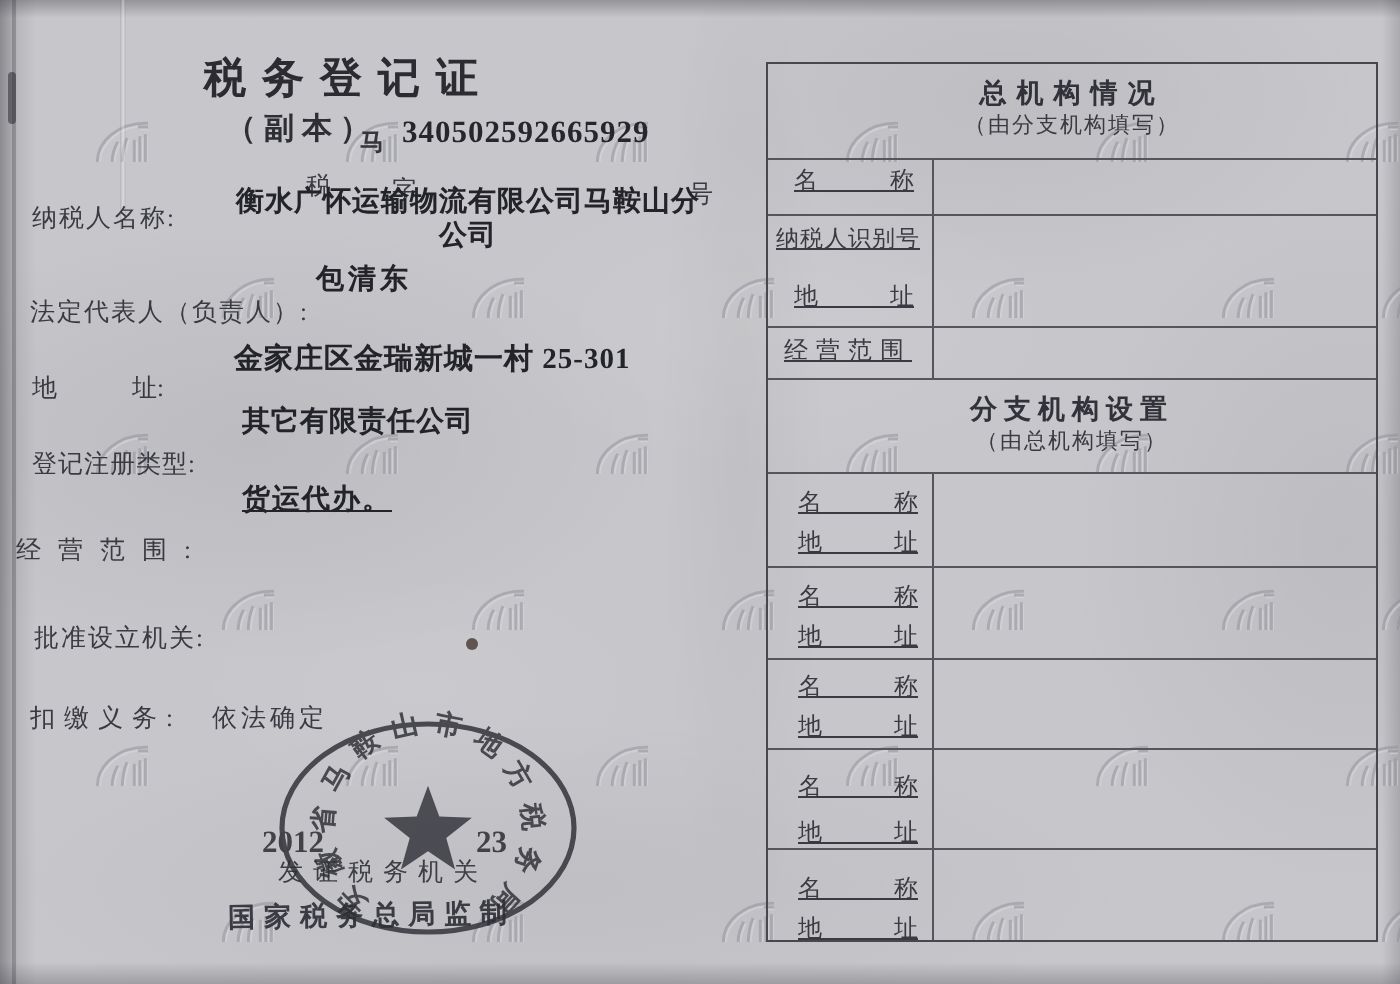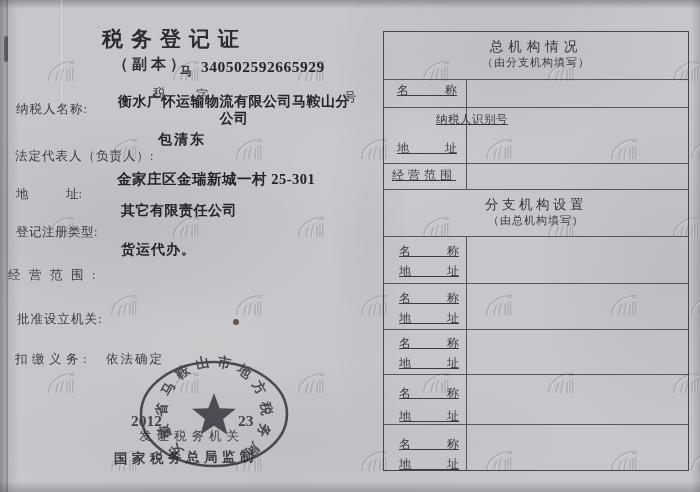--- a/index.html
+++ b/index.html
@@ -25,21 +25,21 @@
   .lbl{font-size:12.5px; color:#3a3a42; white-space:nowrap;}
   .val{font-size:14px; font-weight:700; color:#23232a; letter-spacing:0.5px; white-space:nowrap;text-align:center;}
   .wm{position:absolute; width:58px; height:48px; pointer-events:none;}
   
   #table{
     position:absolute; left:383px; top:31px; width:304px; height:438px;
     border:1.6px solid #47474e;
   }
   .hline{position:absolute; left:0; width:100%; height:1.2px; background:#55555c;}
   .vline{position:absolute; width:1.2px; background:#55555c;}
-  .tbl-title{position:absolute; width:100%; text-align:center; font-size:13.5px; font-weight:400; color:#32323a; letter-spacing:5px; white-space:nowrap;}
+  .tbl-title{position:absolute; width:100%; text-align:center; font-size:13.5px; font-weight:700; color:#32323a; letter-spacing:5px; white-space:nowrap;}
   .tbl-sub{position:absolute; width:100%; text-align:center; font-size:11px; color:#3a3a42; letter-spacing:1px; white-space:nowrap;}
   .row-lbl{position:absolute; font-size:12px; color:#3a3a42; white-space:nowrap;text-decoration:underline;}
   .stamp-svg{position:absolute; left:130px; top:355px; z-index:6;}
   .crease{position:absolute; pointer-events:none;}
 </style>
 </head>
 <body>
 
 <div id="page">
 
@@ -191,21 +191,21 @@
 
   <div class="abs val" style="left:158px; top:131px; letter-spacing:2px;">包清东</div>
   <div class="abs lbl" style="left:15px; top:148px; letter-spacing:1px;">法定代表人（负责人）:</div>
 
   <div class="abs val" style="left:117px; top:170px; font-size:14.5px;">金家庄区金瑞新城一村 25-301</div>
   <div class="abs lbl" style="left:16px; top:186px;">地　　　址:</div>
 
   <div class="abs val" style="left:121px; top:202px;">其它有限责任公司</div>
   <div class="abs lbl" style="left:16px; top:224px; letter-spacing:0.5px;">登记注册类型:</div>
 
-  <div class="abs val" style="left:121px; top:241px; letter-spacing:1px;">货运代办。</div>
+  <div class="abs val" style="left:121px; top:241px; letter-spacing:1px;text-decoration:underline;">货运代办。</div>
   <div class="abs lbl" style="left:8px; top:267px; letter-spacing:8.5px;">经营范围:</div>
 
   <div class="abs lbl" style="left:17px; top:311px; letter-spacing:1px;">批准设立机关:</div>
 
   <div class="abs lbl" style="left:15px; top:351px; letter-spacing:4.5px;">扣缴义务:</div>
   <div class="abs lbl" style="left:106px; top:351px; letter-spacing:2px;">依法确定</div>
 
   <div class="abs lbl" style="left:139px; top:394px; letter-spacing:5px; color:#3e3e46;margin-top:34px;">发证税务机关</div>
 
   <div class="abs" style="left:114px; top:449px; font-size:13.5px; font-weight:600; letter-spacing:4.5px; color:#3b3b43; transform:rotate(-1deg); white-space:nowrap;">国家税务总局监制</div>
@@ -234,21 +234,21 @@
     <div class="hline" style="top:297px;"></div>
     <div class="hline" style="top:342px;"></div>
     <div class="hline" style="top:392px;"></div>
 
     <div class="vline" style="left:82px; top:47px;  height:110px;"></div>
     <div class="vline" style="left:82px; top:204px; height:234px;"></div>
 
     <div class="tbl-title" style="top:6px;">总机构情况</div>
     <div class="tbl-sub" style="top:23px;">（由分支机构填写）</div>
     <div class="row-lbl" style="left:13px; top:50px;">名　　　称</div>
-    <div class="row-lbl" style="left:4px;  top:80px; font-size:11.5px; letter-spacing:0.5px;margin-left:48px;">纳税人识别号</div>
+    <div class="row-lbl" style="left:4px;  top:80px; font-size:11.5px; letter-spacing:0.5px;">纳税人识别号</div>
     <div class="row-lbl" style="left:13px; top:108px;">地　　　址</div>
     <div class="row-lbl" style="left:8px;  top:135px; letter-spacing:4px;">经营范围</div>
 
     <div class="tbl-title" style="top:164px; letter-spacing:3.5px;">分支机构设置</div>
     <div class="tbl-sub" style="top:181px;">（由总机构填写）</div>
 
     <div class="row-lbl" style="left:15px; top:211px;">名　　　称</div>
     <div class="row-lbl" style="left:15px; top:231px;">地　　　址</div>
 
     <div class="row-lbl" style="left:15px; top:258px;">名　　　称</div>

